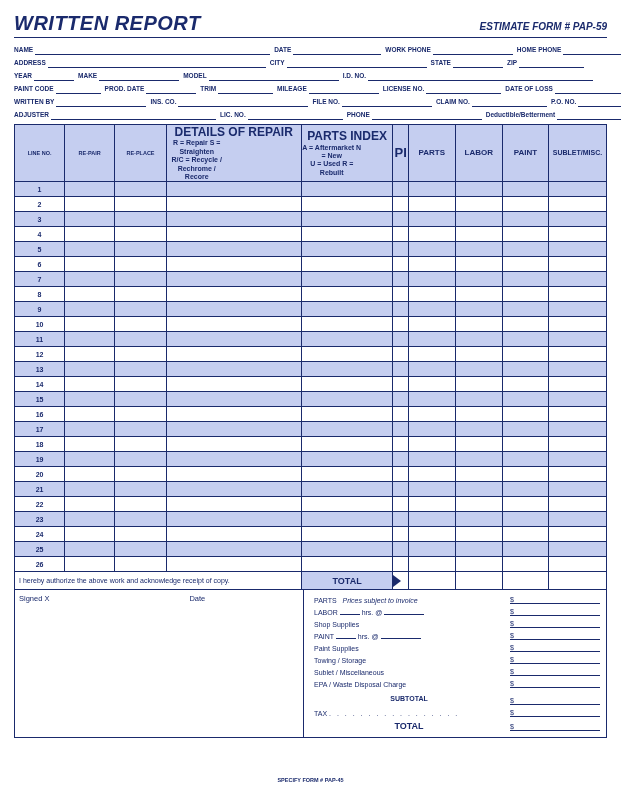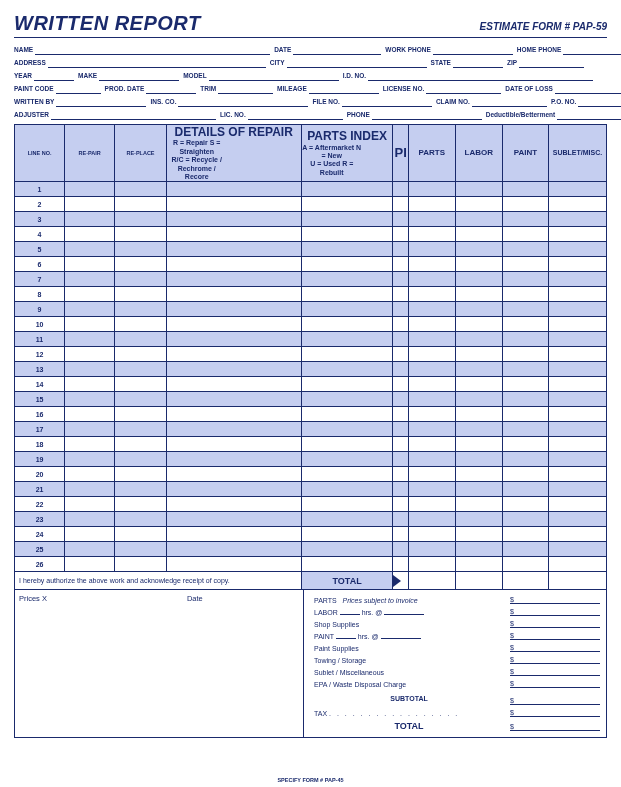--- a/index.html
+++ b/index.html
@@ -445,21 +445,21 @@
     <td></td>
     <td></td>
     <td></td>
   </tr>
 </tbody>
   </table>
 
 <div class="btm">
   <div class="sign">
     <div class="sx">
-      <span>Prices X</span>
+      <span>Signed X</span>
       <span style="margin-left:120px">Date</span>
     </div>
   </div>
   <div class="sum" id="sum">
       <div class="r">
         <span class="lbl">PARTS &nbsp; <span class="it">Prices subject to invoice</span></span>
         <span class="amt"></span>
       </div>
       <div class="r">
         <span class="lbl">LABOR <span class="uline"></span> hrs. @ <span class="uline" style="min-width:40px"></span></span>

